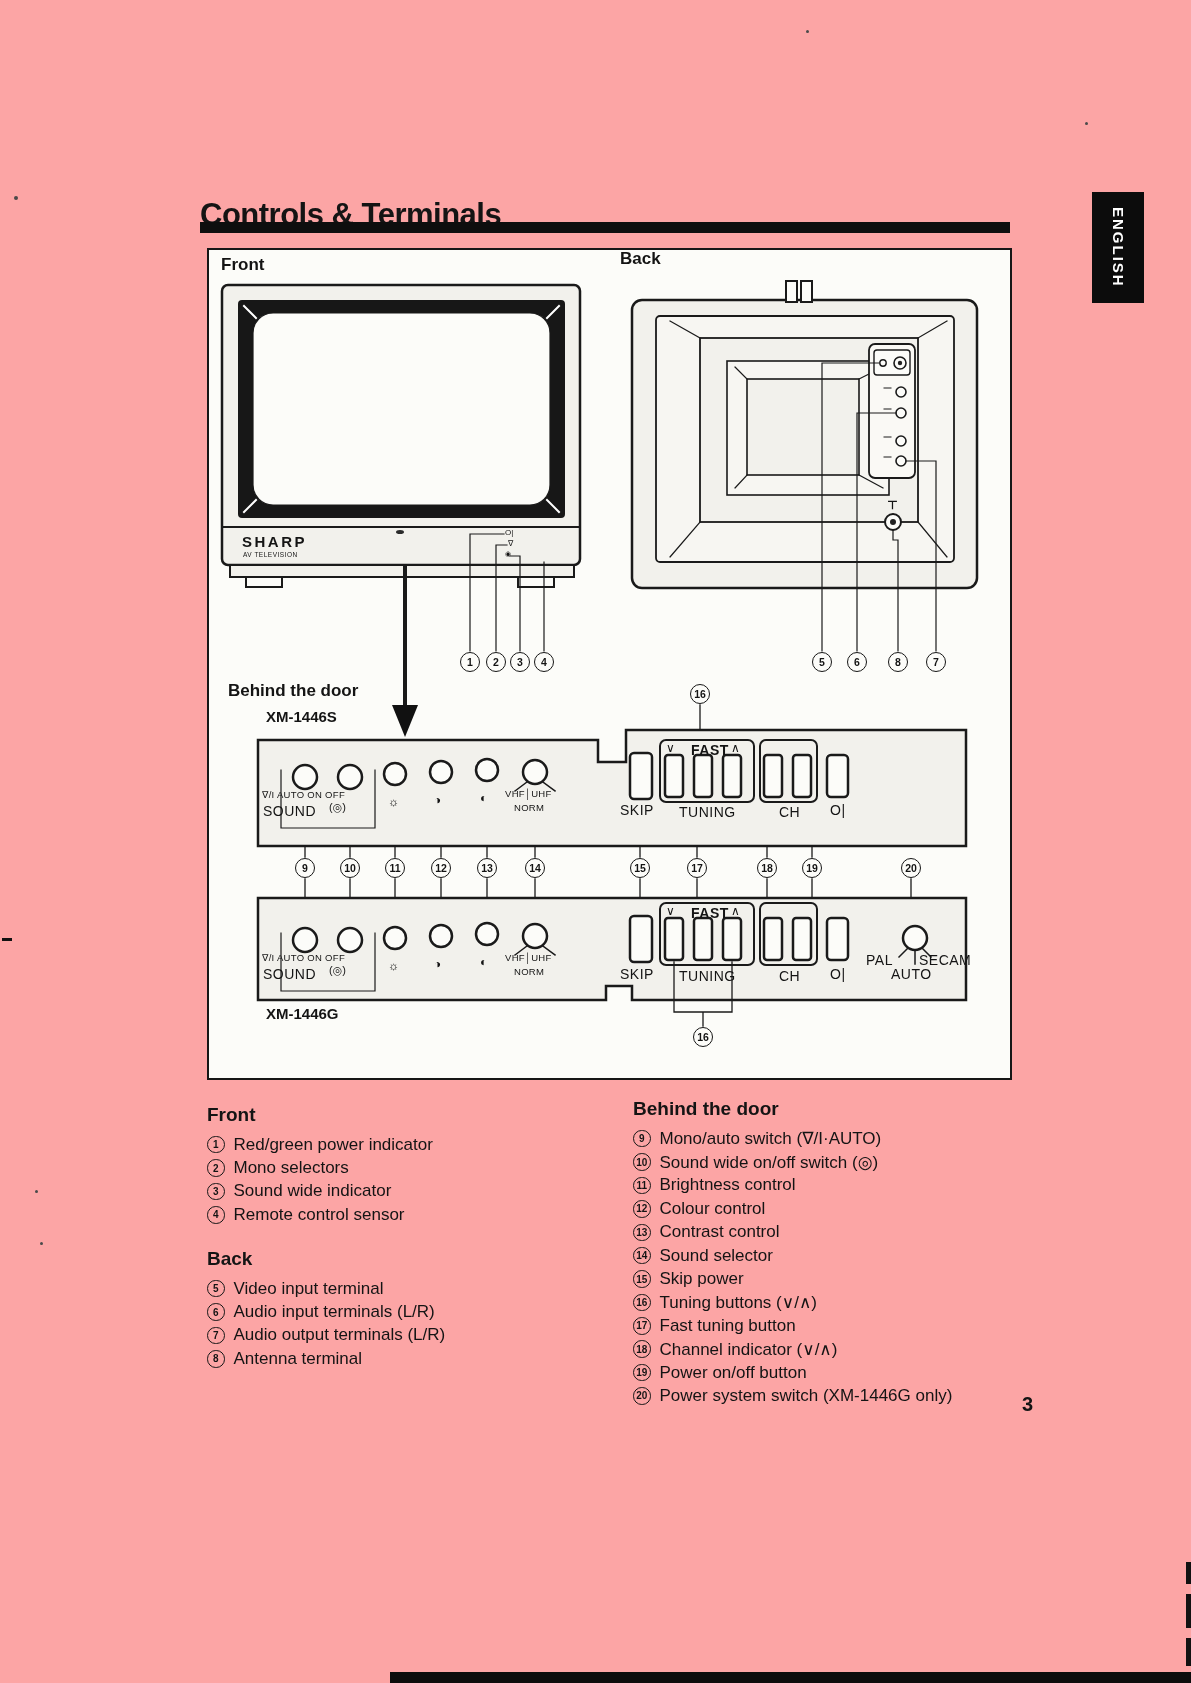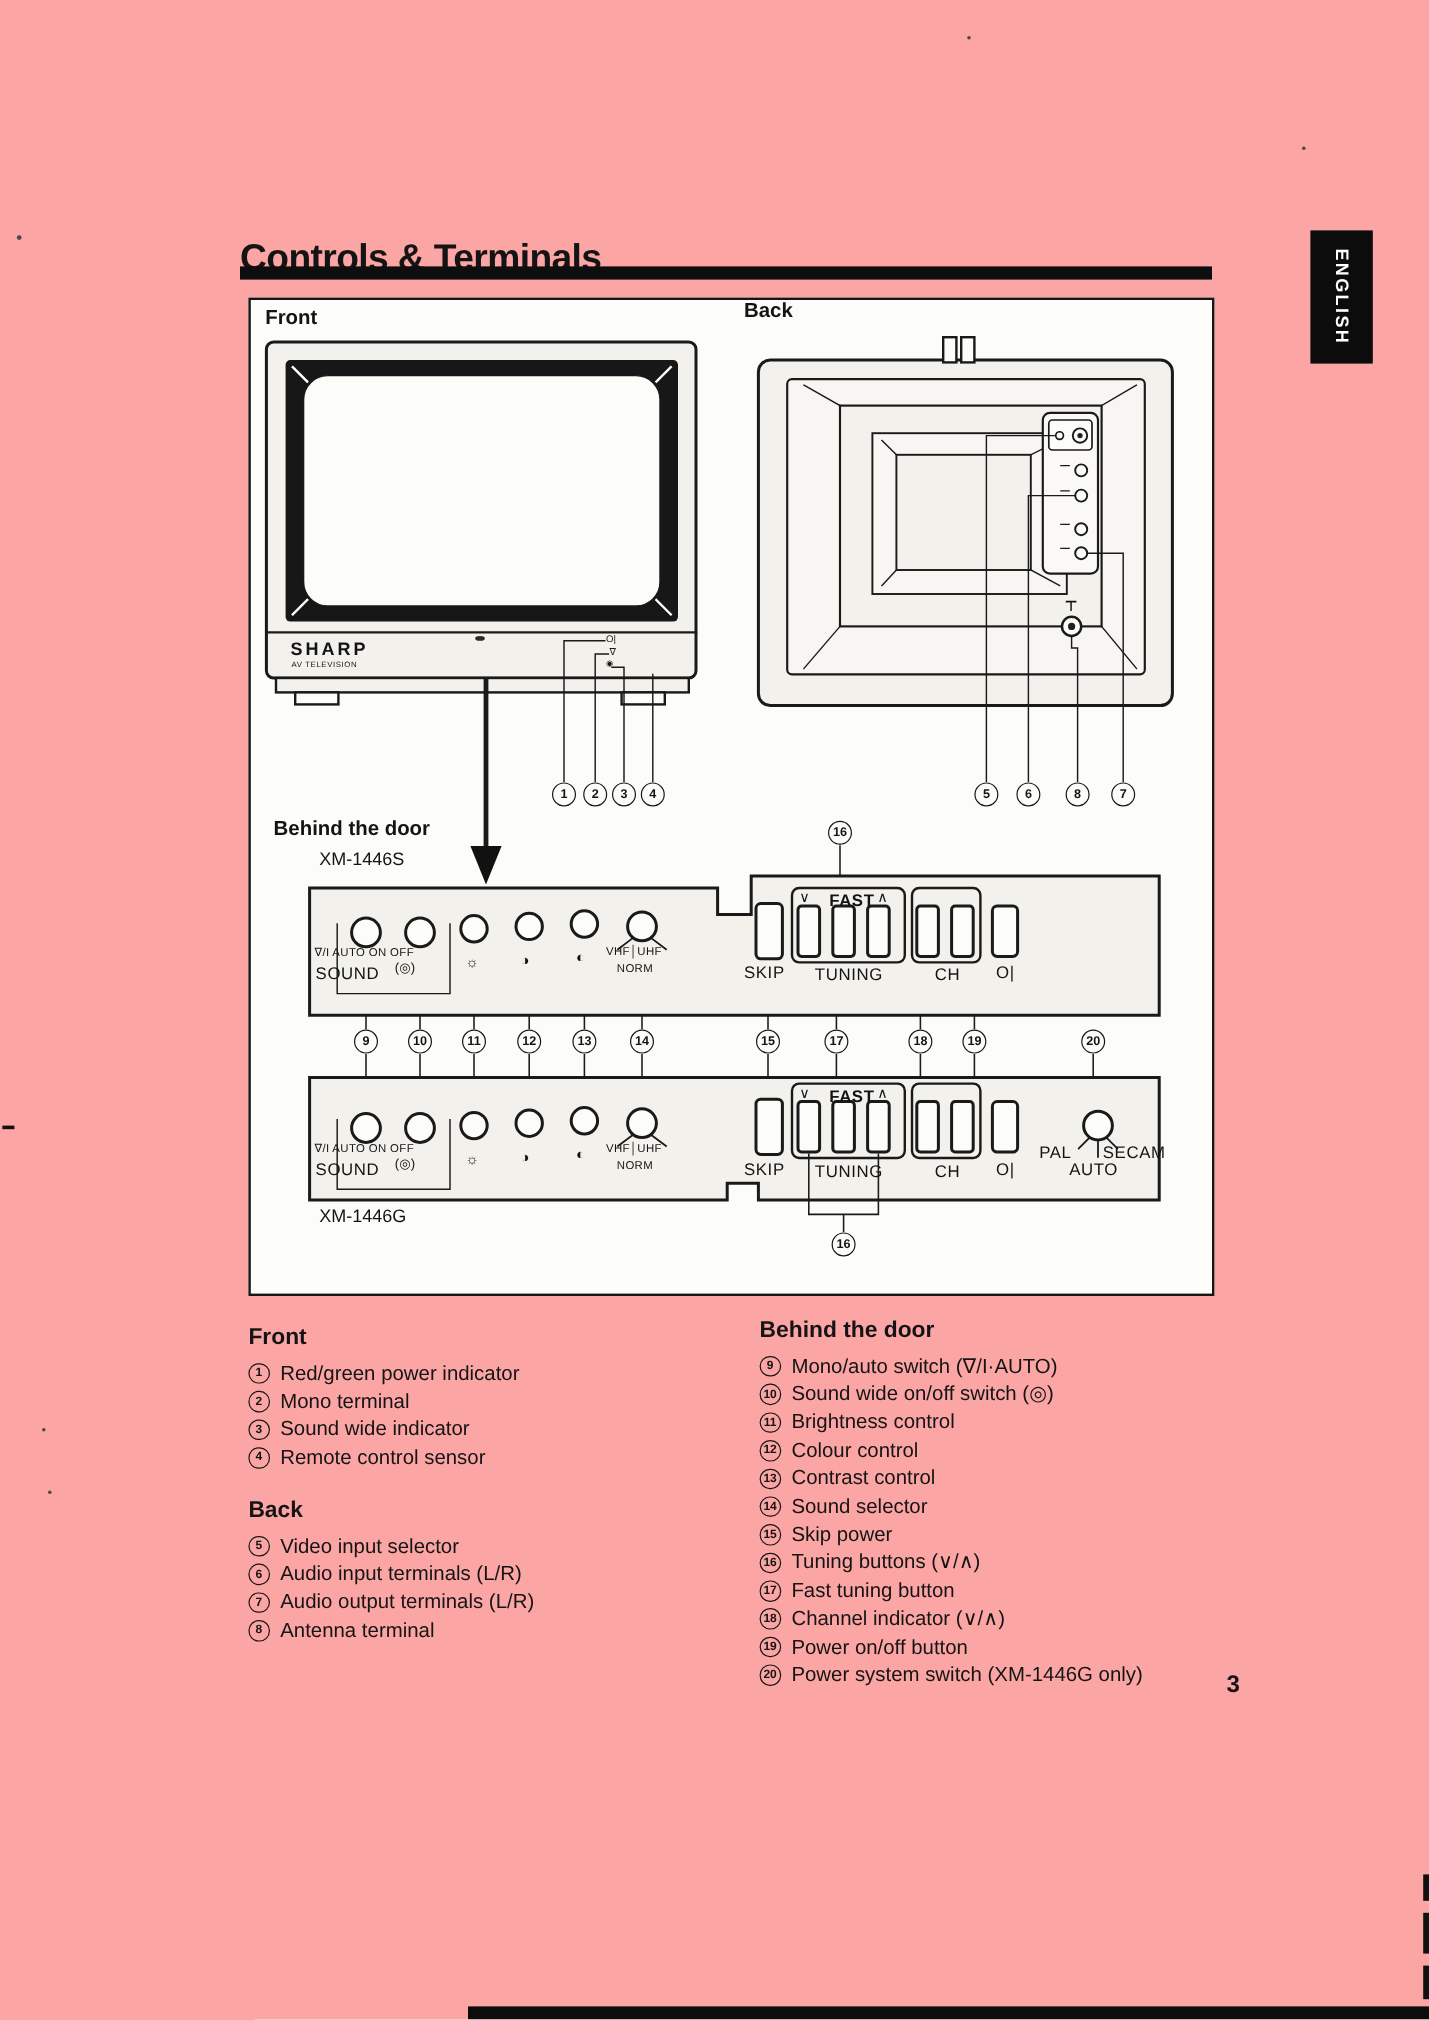--- a/index.html
+++ b/index.html
@@ -14,21 +14,21 @@
   
   .eng-tab{position:absolute;left:1092px;top:192px;width:52px;height:111px;background:#0c0c0c;
     display:flex;align-items:center;justify-content:center;}
   .eng-tab span{writing-mode:vertical-rl;color:#fff;font-weight:bold;font-size:15px;letter-spacing:2px;}
   
   .dbox{position:absolute;left:207px;top:248px;width:801px;height:828px;border:2px solid #161616;background:#fcfcf9;}
   svg.art{position:absolute;left:0;top:0;pointer-events:none;}
   
   .dlabel{position:absolute;white-space:nowrap;line-height:1;}
   .b17{font-size:17px;font-weight:bold;}
-  .b15{font-size:15px;font-weight:normal;}
+  .b15{font-size:15px;font-weight:bold;}
   .pl{font-size:9.5px;letter-spacing:0.3px;}
   .pl10{font-size:14px;letter-spacing:0.5px;}
   .glyph12{font-size:12px;}
   .tiny{font-size:8px;}
   .brand{font-size:15px;font-weight:bold;letter-spacing:2.5px;}
   .brand-sub{font-size:6.5px;letter-spacing:0.5px;}
   
   .co{position:absolute;width:20px;height:20px;border:1.8px solid #161616;border-radius:50%;
     background:#fcfcf9;display:flex;align-items:center;justify-content:center;
     font-size:10.5px;font-weight:bold;box-sizing:border-box;}
@@ -236,42 +236,42 @@
     <h2>Front</h2>
     <div>
 
         <div class="legend-row">
           <span class="co-num">1</span>
           <span class="item-text">Red/green power indicator</span>
         </div>
 
         <div class="legend-row">
           <span class="co-num">2</span>
-          <span class="item-text">Mono terminal</span>
+          <span class="item-text">Mono selectors</span>
         </div>
 
         <div class="legend-row">
           <span class="co-num">3</span>
           <span class="item-text">Sound wide indicator</span>
         </div>
 
         <div class="legend-row">
           <span class="co-num">4</span>
           <span class="item-text">Remote control sensor</span>
         </div>
       </div>
   </div>
 
   <div class="legend-group" style="left:207px;top:1248px;">
     <h2>Back</h2>
     <div>
 
         <div class="legend-row">
           <span class="co-num">5</span>
-          <span class="item-text">Video input selector</span>
+          <span class="item-text">Video input terminal</span>
         </div>
 
         <div class="legend-row">
           <span class="co-num">6</span>
           <span class="item-text">Audio input terminals (L/R)</span>
         </div>
 
         <div class="legend-row">
           <span class="co-num">7</span>
           <span class="item-text">Audio output terminals (L/R)</span>

